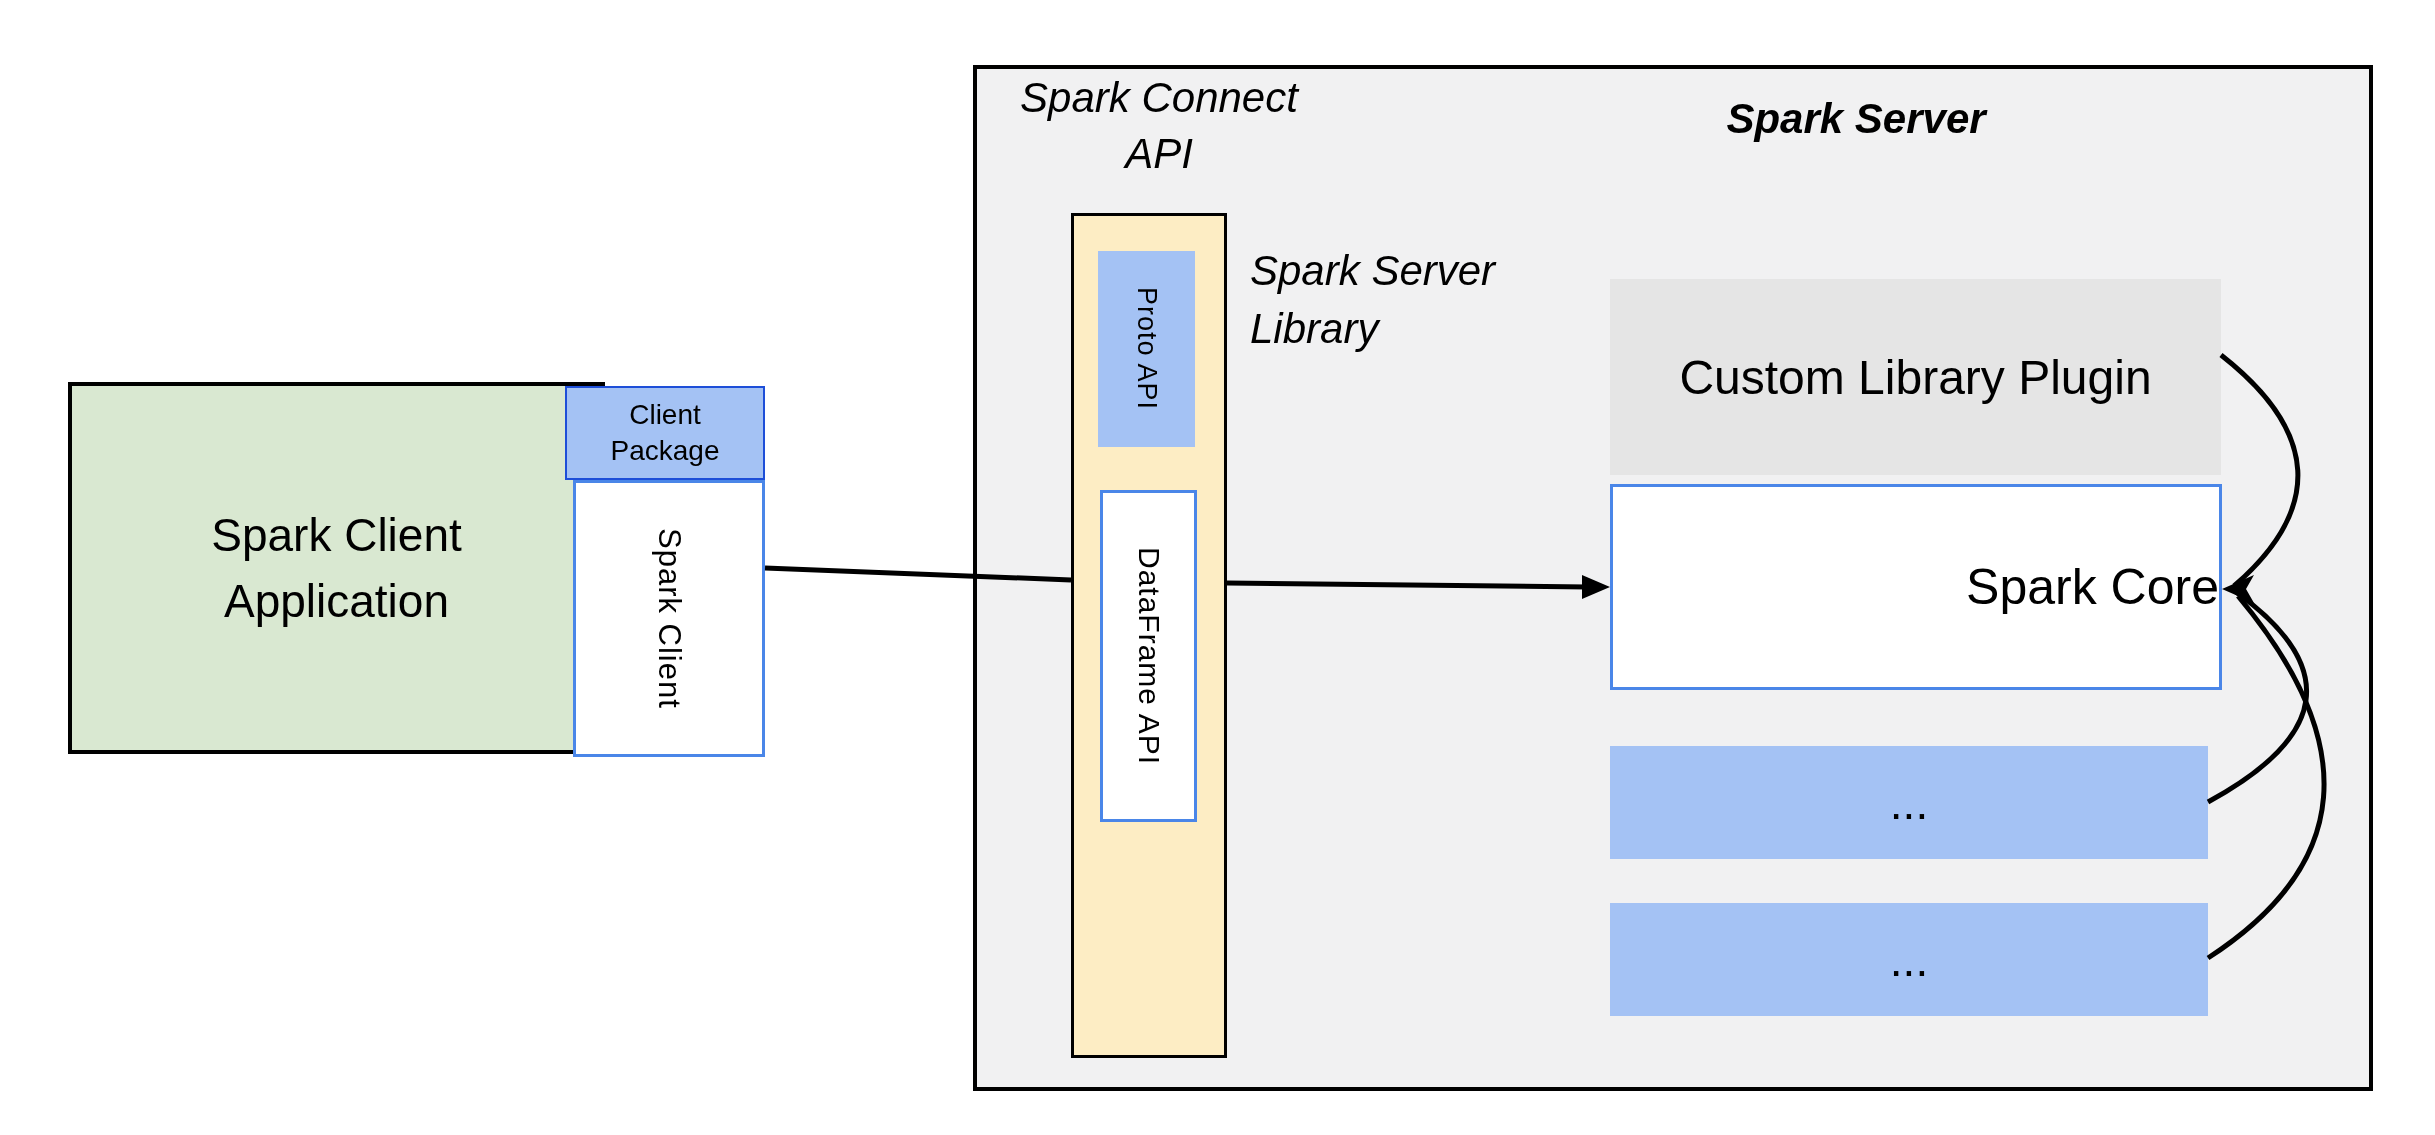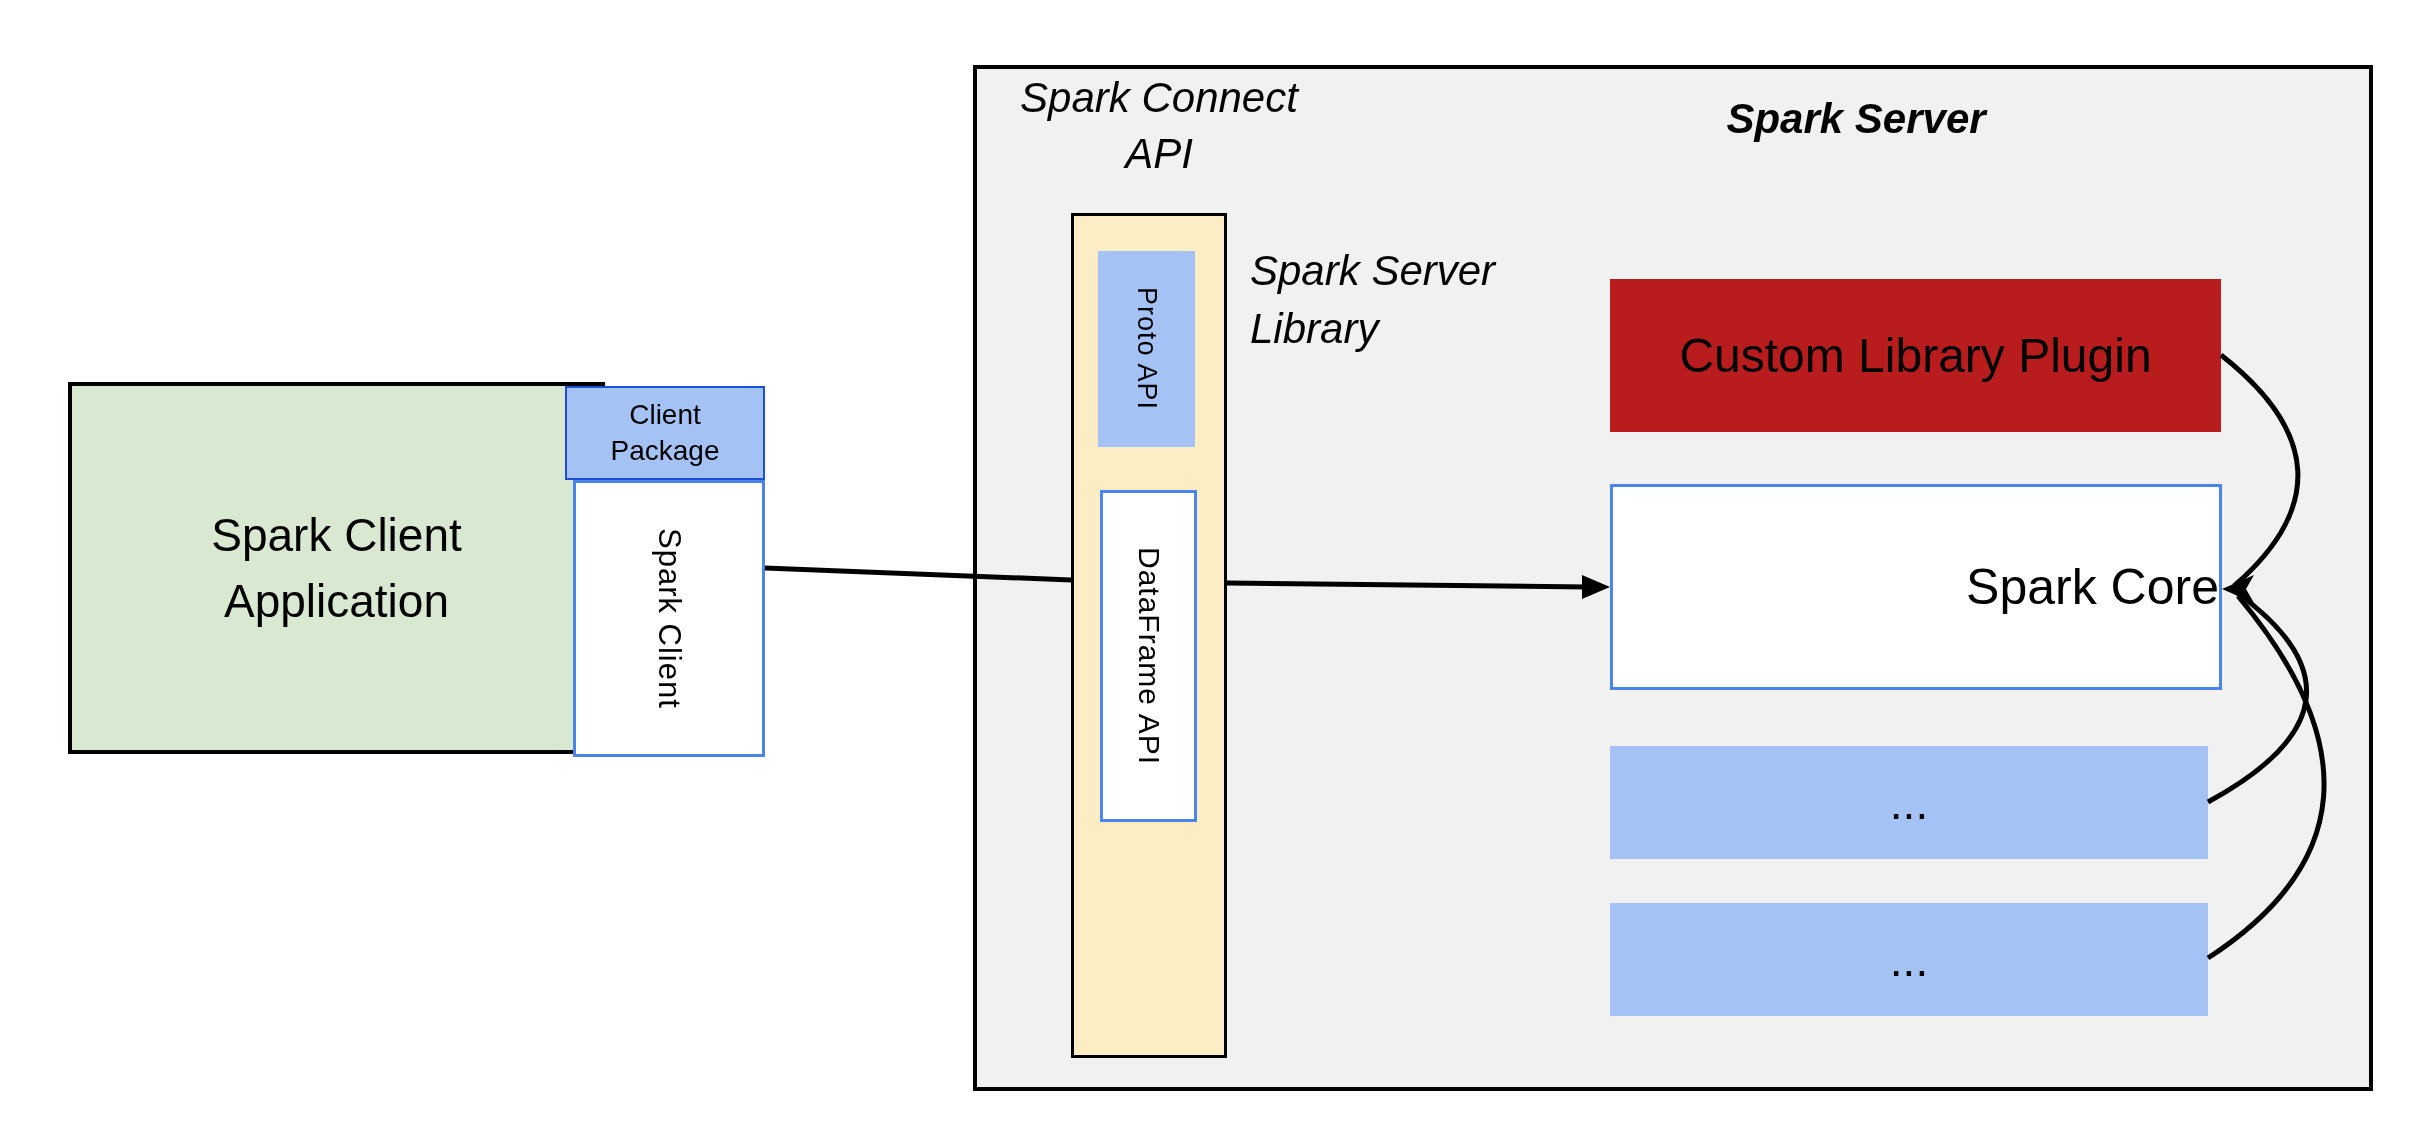--- a/index.html
+++ b/index.html
@@ -93,22 +93,22 @@
   }
   .server-title{
     left:1650px;top:95px;width:412px;
     font-size:42px;line-height:48px;
     font-weight:bold;
     text-align:center;
     z-index:3;
   }
   
   .plugin-box{
-    left:1610px;top:279px;width:611px;height:153px;
-    background:#b91c1c;
+    left:1610px;top:279px;width:611px;height:196px;
+    background:#e5e5e5;
     font-size:48px;
     z-index:2;
     text-align:right;
   }
   .core-box{
     left:1610px;top:484px;width:612px;height:206px;
     background:#ffffff;
     border:3px solid #4a86e8;
     font-size:50px;
     z-index:2;

